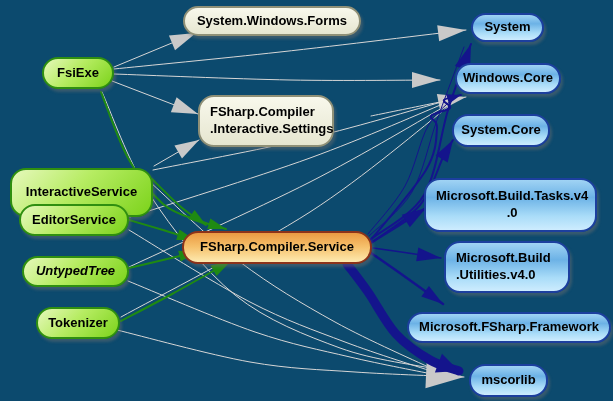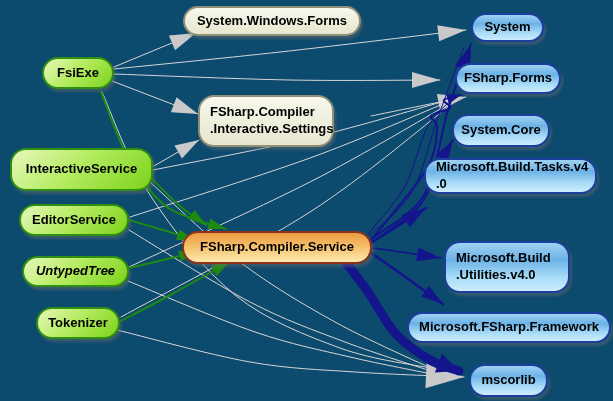--- a/index.html
+++ b/index.html
@@ -72,28 +72,28 @@
       <path d="M371,253C376.5,256.8333333333333 392,267.5 404,276C416,284.5 436.5,299.3333333333333 443,304" fill="none" stroke="#14148c" stroke-width="2.5" stroke-linecap="round"></path>
       <polygon points="443,304 421.3380337708909,296.44955504033453 428.91972195107905,285.8893465036439" fill="#14148c"></polygon>
       <path d="M347,264C350.5,268.6666666666667 359.8333333333333,280.3333333333333 368,292C376.1666666666667,303.6666666666667 385.6666666666667,322.6666666666667 396,334C406.3333333333333,345.3333333333333 419.5,353.8333333333333 430,360C440.5,366.1666666666667 454.1666666666667,369.1666666666667 459,371" fill="none" stroke="#14148c" stroke-width="9" stroke-linecap="round"></path>
       <polygon points="459,371 434.8835120798034,372.547582112526 441.97659676221417,353.84763158617034" fill="#14148c"></polygon>
     </svg>
   <div id="nodes-layer">
       <div class="node node-beige" style="left: 183px; top: 6px; width: 178px; height: 30px;"><span>System.Windows.Forms</span></div>
       <div class="node node-green" style="left: 42px; top: 57px; width: 72px; height: 32px;"><span>FsiExe</span></div>
       <div class="node node-beige multiline" style="left: 198px; top: 95px; width: 136px; height: 52px;"><span>FSharp.Compiler
 .Interactive.Settings</span></div>
-      <div class="node node-green" style="left: 10px; top: 148px; width: 143px; height: 43px;"><span>InteractiveService</span></div>
+      <div class="node node-green" style="left: 10px; top: 168px; width: 143px; height: 49px;"><span>InteractiveService</span></div>
       <div class="node node-green" style="left: 19px; top: 204px; width: 110px; height: 32px;"><span>EditorService</span></div>
       <div class="node node-green" style="left: 22px; top: 256px; width: 107px; height: 31px; font-style: italic;"><span>UntypedTree</span></div>
       <div class="node node-green" style="left: 36px; top: 307px; width: 84px; height: 32px;"><span>Tokenizer</span></div>
       <div class="node node-orange" style="left: 182px; top: 231px; width: 190px; height: 33px;"><span>FSharp.Compiler.Service</span></div>
       <div class="node node-blue" style="left: 471px; top: 13px; width: 73px; height: 29px;"><span>System</span></div>
-      <div class="node node-blue" style="left: 455px; top: 63px; width: 106px; height: 31px;"><span>FSharp.Forms</span></div>
+      <div class="node node-blue" style="left: 455px; top: 63px; width: 106px; height: 31px;"><span>Windows.Core</span></div>
       <div class="node node-blue" style="left: 452px; top: 114px; width: 98px; height: 33px;"><span>System.Core</span></div>
-      <div class="node node-blue multiline" style="left: 424px; top: 158px; width: 173px; height: 36px;"><span>Microsoft.Build.Tasks.v4
+      <div class="node node-blue multiline" style="left: 424px; top: 178px; width: 173px; height: 54px; text-align: center;"><span>Microsoft.Build.Tasks.v4
 .0</span></div>
       <div class="node node-blue multiline" style="left: 444px; top: 241px; width: 126px; height: 52px;"><span>Microsoft.Build
 .Utilities.v4.0</span></div>
       <div class="node node-blue" style="left: 407px; top: 312px; width: 204px; height: 31px;"><span>Microsoft.FSharp.Framework</span></div>
       <div class="node node-blue" style="left: 469px; top: 364px; width: 79px; height: 33px;"><span>mscorlib</span></div>
     </div>
 </div>
 
 </body></html>

